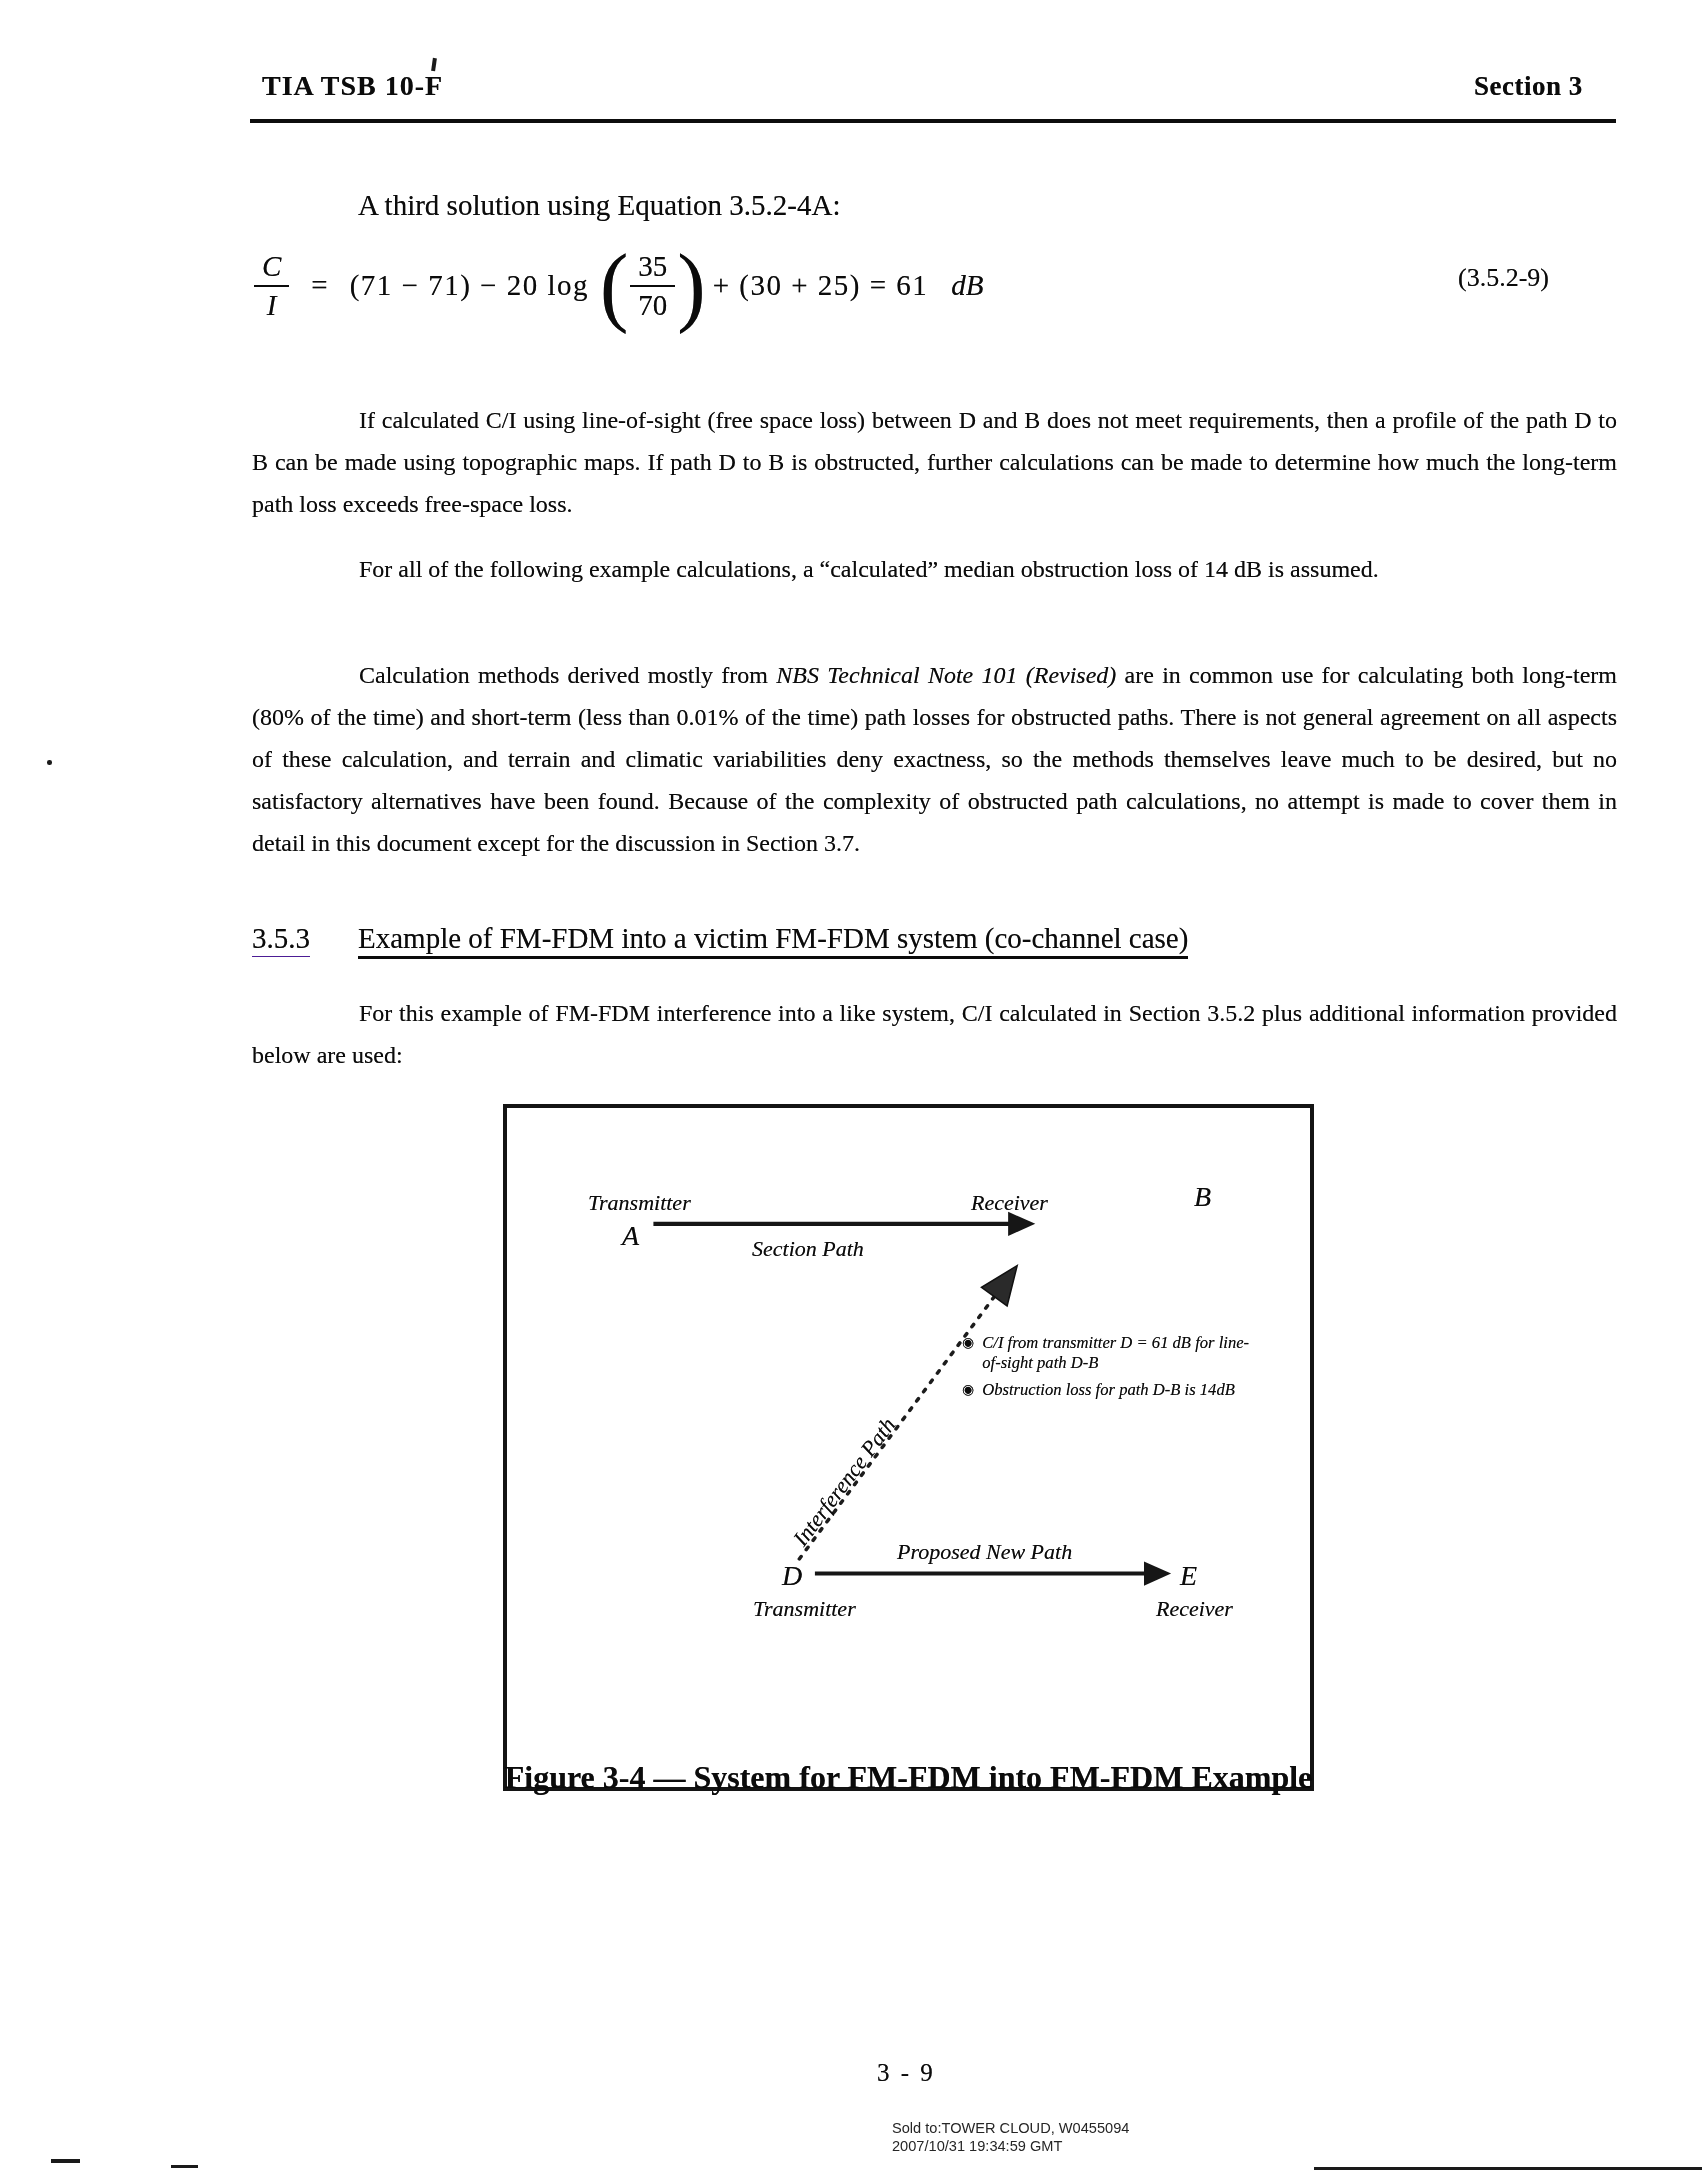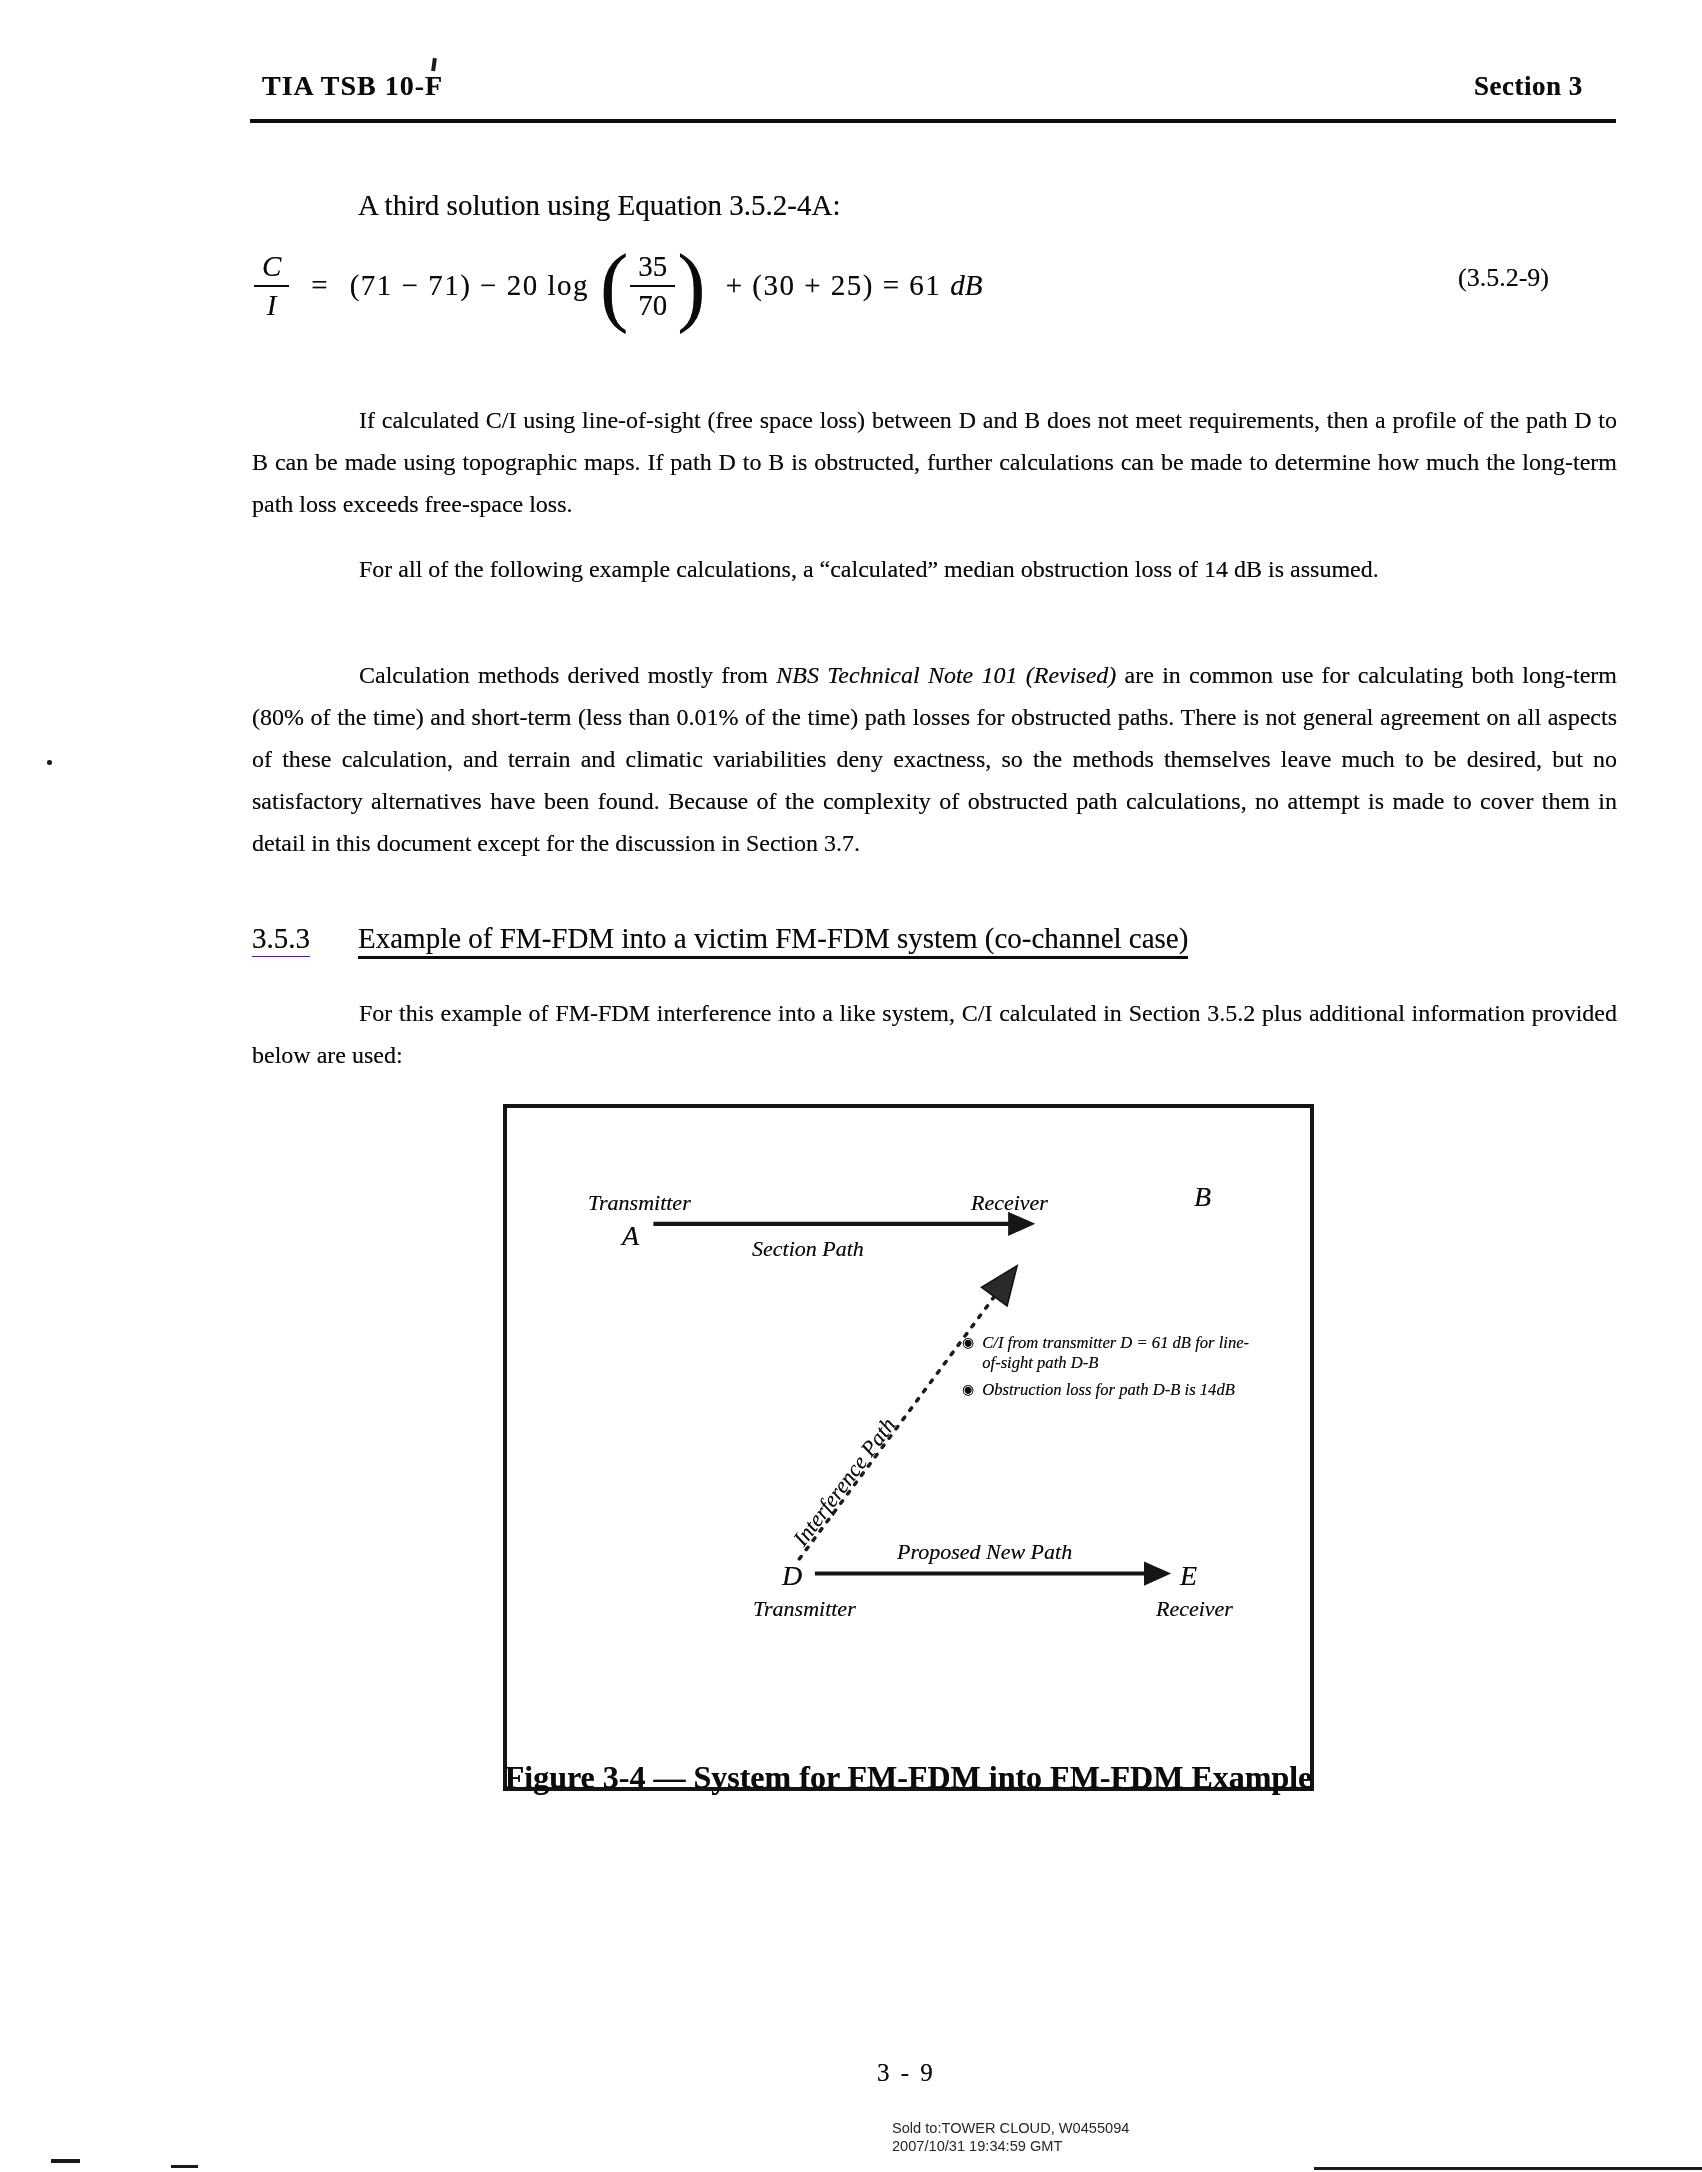--- a/index.html
+++ b/index.html
@@ -21,22 +21,22 @@
   
   .intro{position:absolute;left:358px;top:189px;font-size:29px;}
   .eq-row{position:absolute;left:254px;top:225px;width:1183px;height:121px;display:flex;align-items:center;font-size:29px;}
   .frac{display:inline-flex;flex-direction:column;align-items:center;line-height:1.05;}
   .frac .num{padding:0 8px 3px;border-bottom:2.5px solid #0b0b0b;}
   .frac .den{padding:3px 8px 0;}
   .it{font-style:italic;}
   .eq-sign{margin:0 22px;}
   .eq-terms{margin-right:9px;letter-spacing:1.5px;}
   .bigparen{font-size:85px;line-height:.85;font-weight:400;transform:scaleY(1.04);margin:0 2px;}
-  .eq-terms2{margin-left:18px;letter-spacing:1.5px;}
-  .eq-unit{margin-left:9px;font-style:italic;}
+  .eq-terms2{margin-left:5px;letter-spacing:1.5px;}
+  .eq-unit{margin-left:23px;font-style:italic;}
   .eq-label{position:absolute;left:1458px;top:263px;font-size:26px;}
 
   
   .para{
     position:absolute;left:252px;width:1365px;margin:0;
     font-size:24px;line-height:42px;text-align:justify;text-indent:107px;
   }
   .p1{top:399px;}
   .p2{top:548px;}
   .p3{top:654px;}

